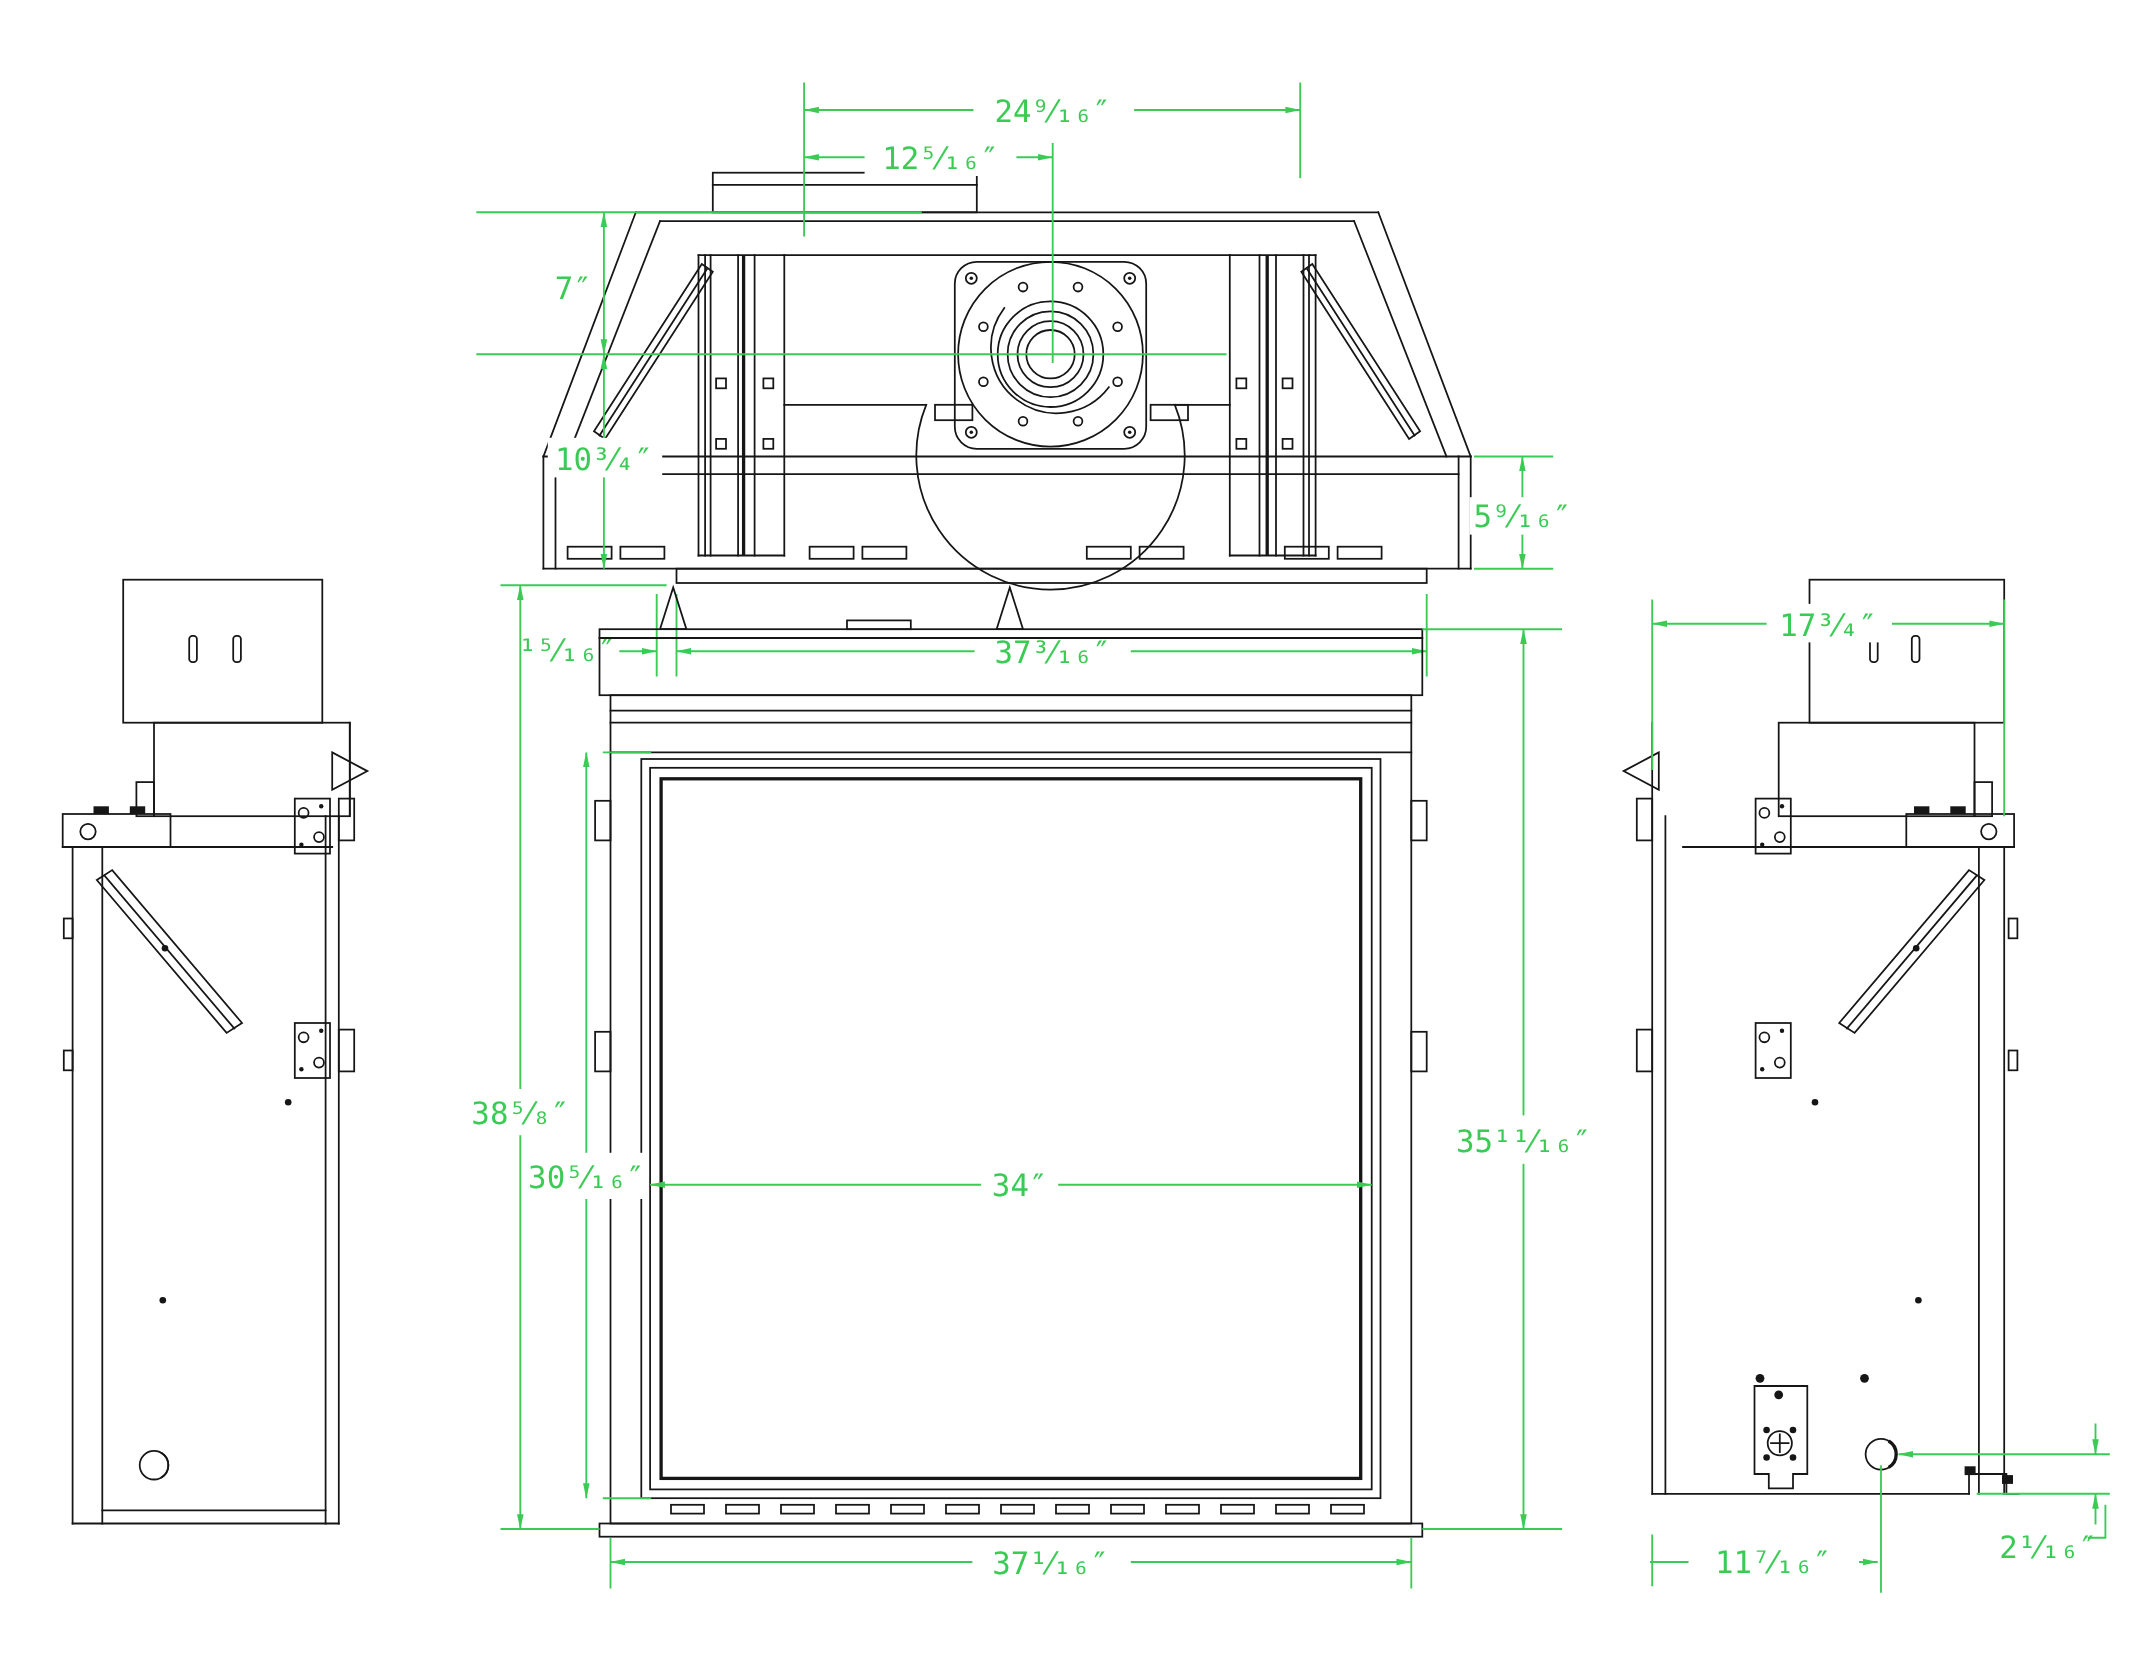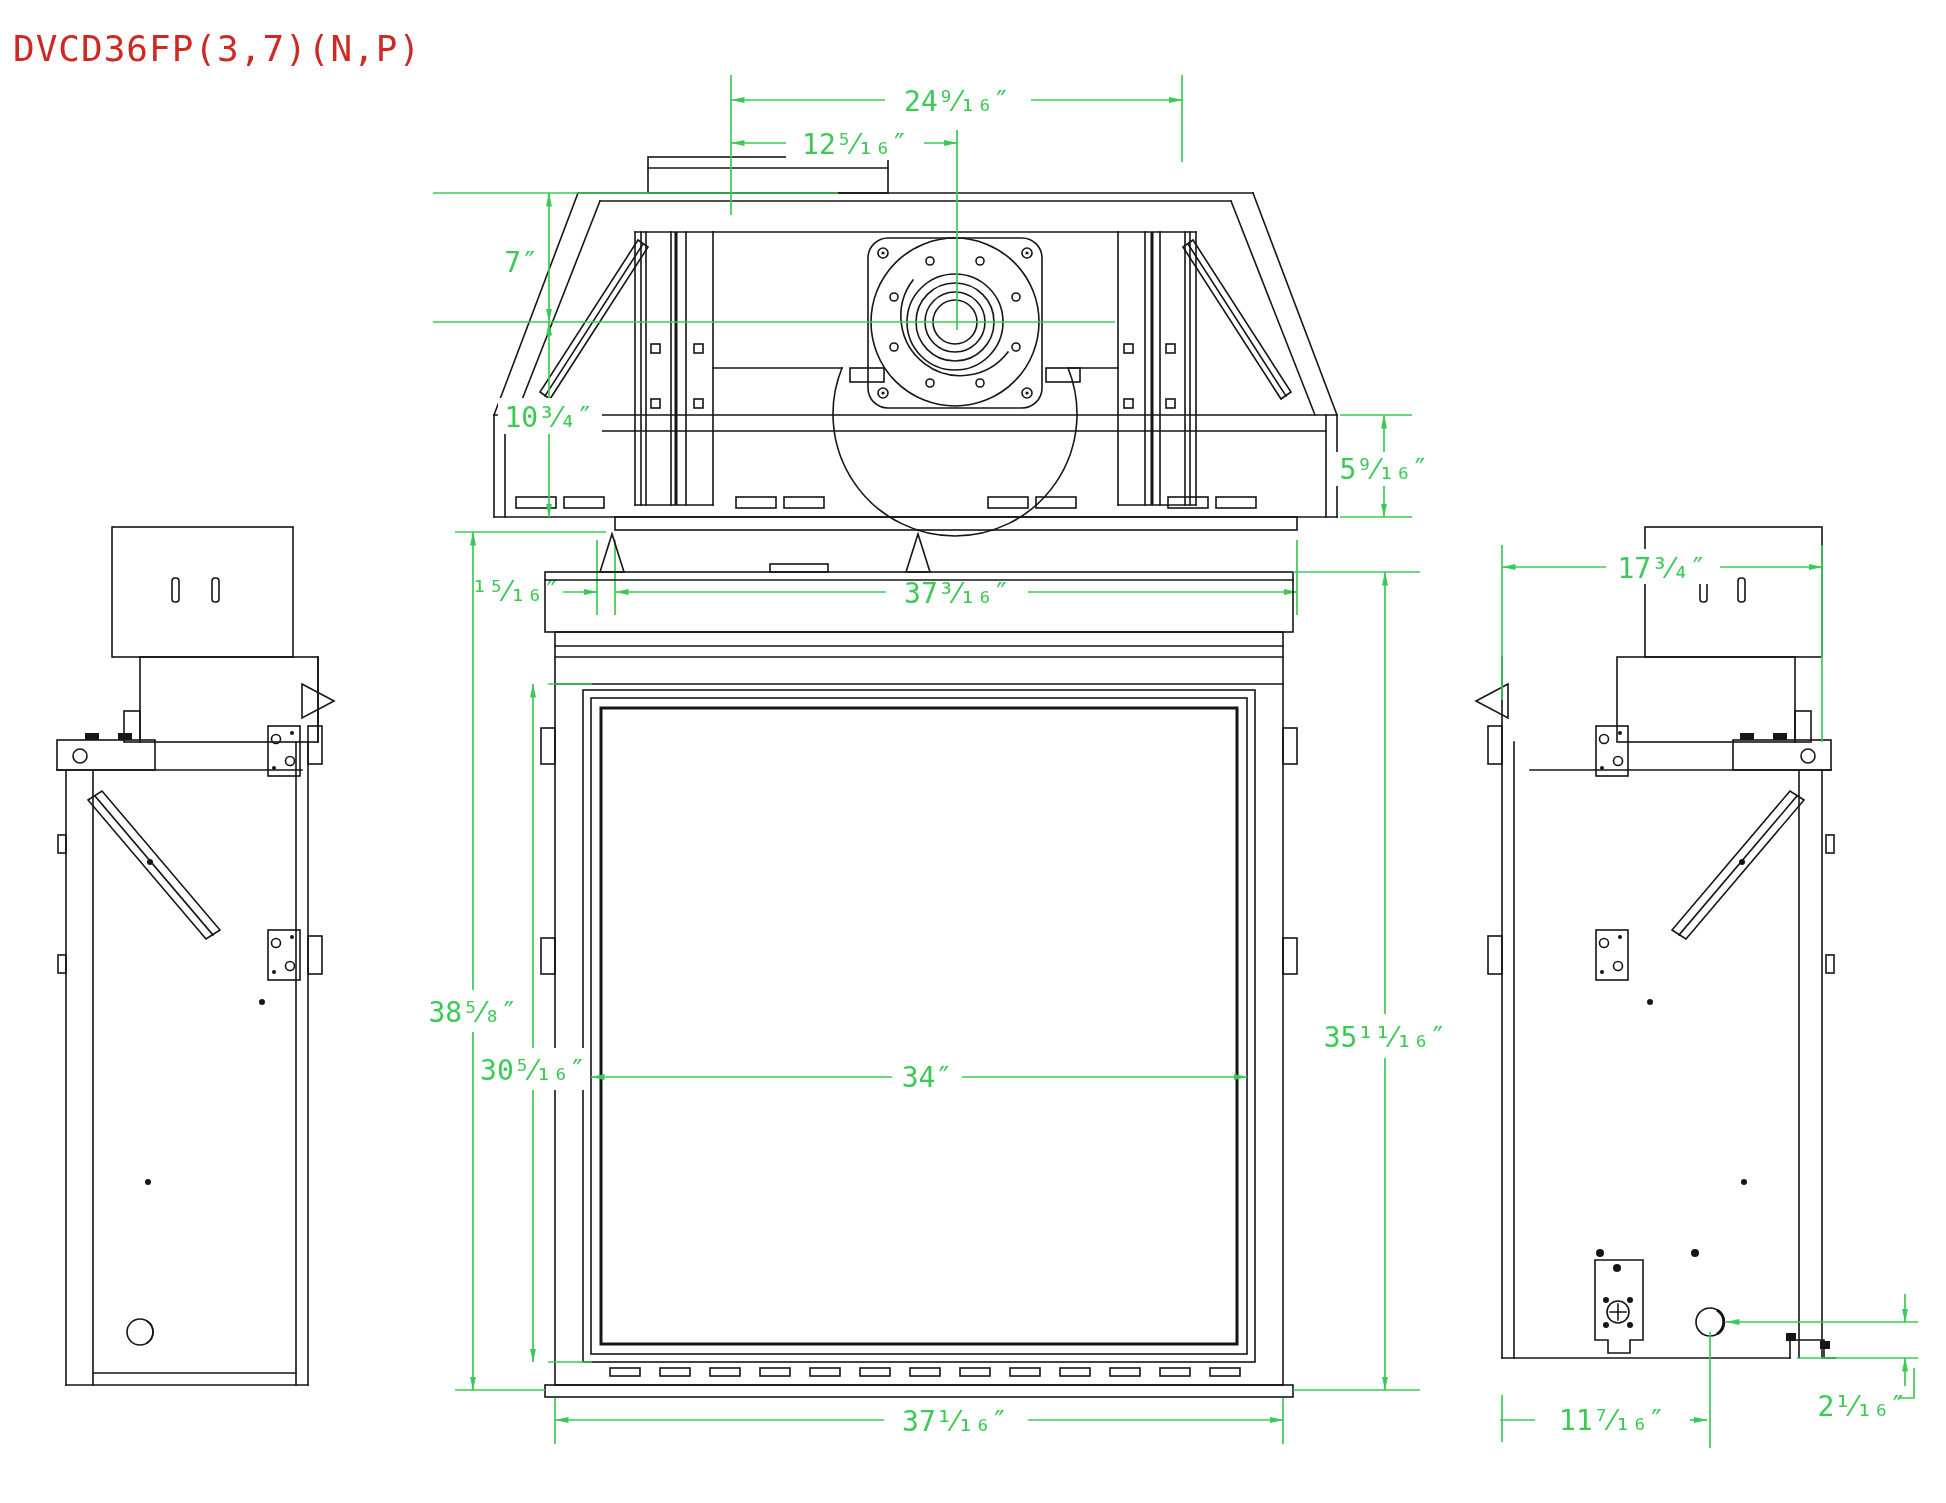--- a/index.html
+++ b/index.html
@@ -12,21 +12,20 @@
   .blk2{stroke:#161616;stroke-width:3;fill:none;}
   .blkf{fill:#161616;stroke:none;}
   .grn{stroke:#3bcb55;stroke-width:1.7;fill:none;stroke-linecap:butt;}
   .dimtxt{fill:#3bcb55;font-size:28px;font-family:"DejaVu Sans Mono","DejaVu Sans",monospace;}
   .gap{fill:#ffffff;stroke:none;}
 </style>
 </head>
 <body>
 
 <div class="sheet">
-  <div class="title">DVCD36FP(3,7)(N,P)</div>
 
   <svg width="1946" height="1503" viewBox="0 0 1946 1503">
     <defs>
       <marker id="ar" viewBox="0 0 14 8" refX="13.5" refY="4" markerWidth="14" markerHeight="8" orient="auto-start-reverse" markerUnits="userSpaceOnUse">
         <path d="M14,4 L0,1 L0,7 Z" fill="#3bcb55"></path>
       </marker>
     </defs>
 
     <g>
 

